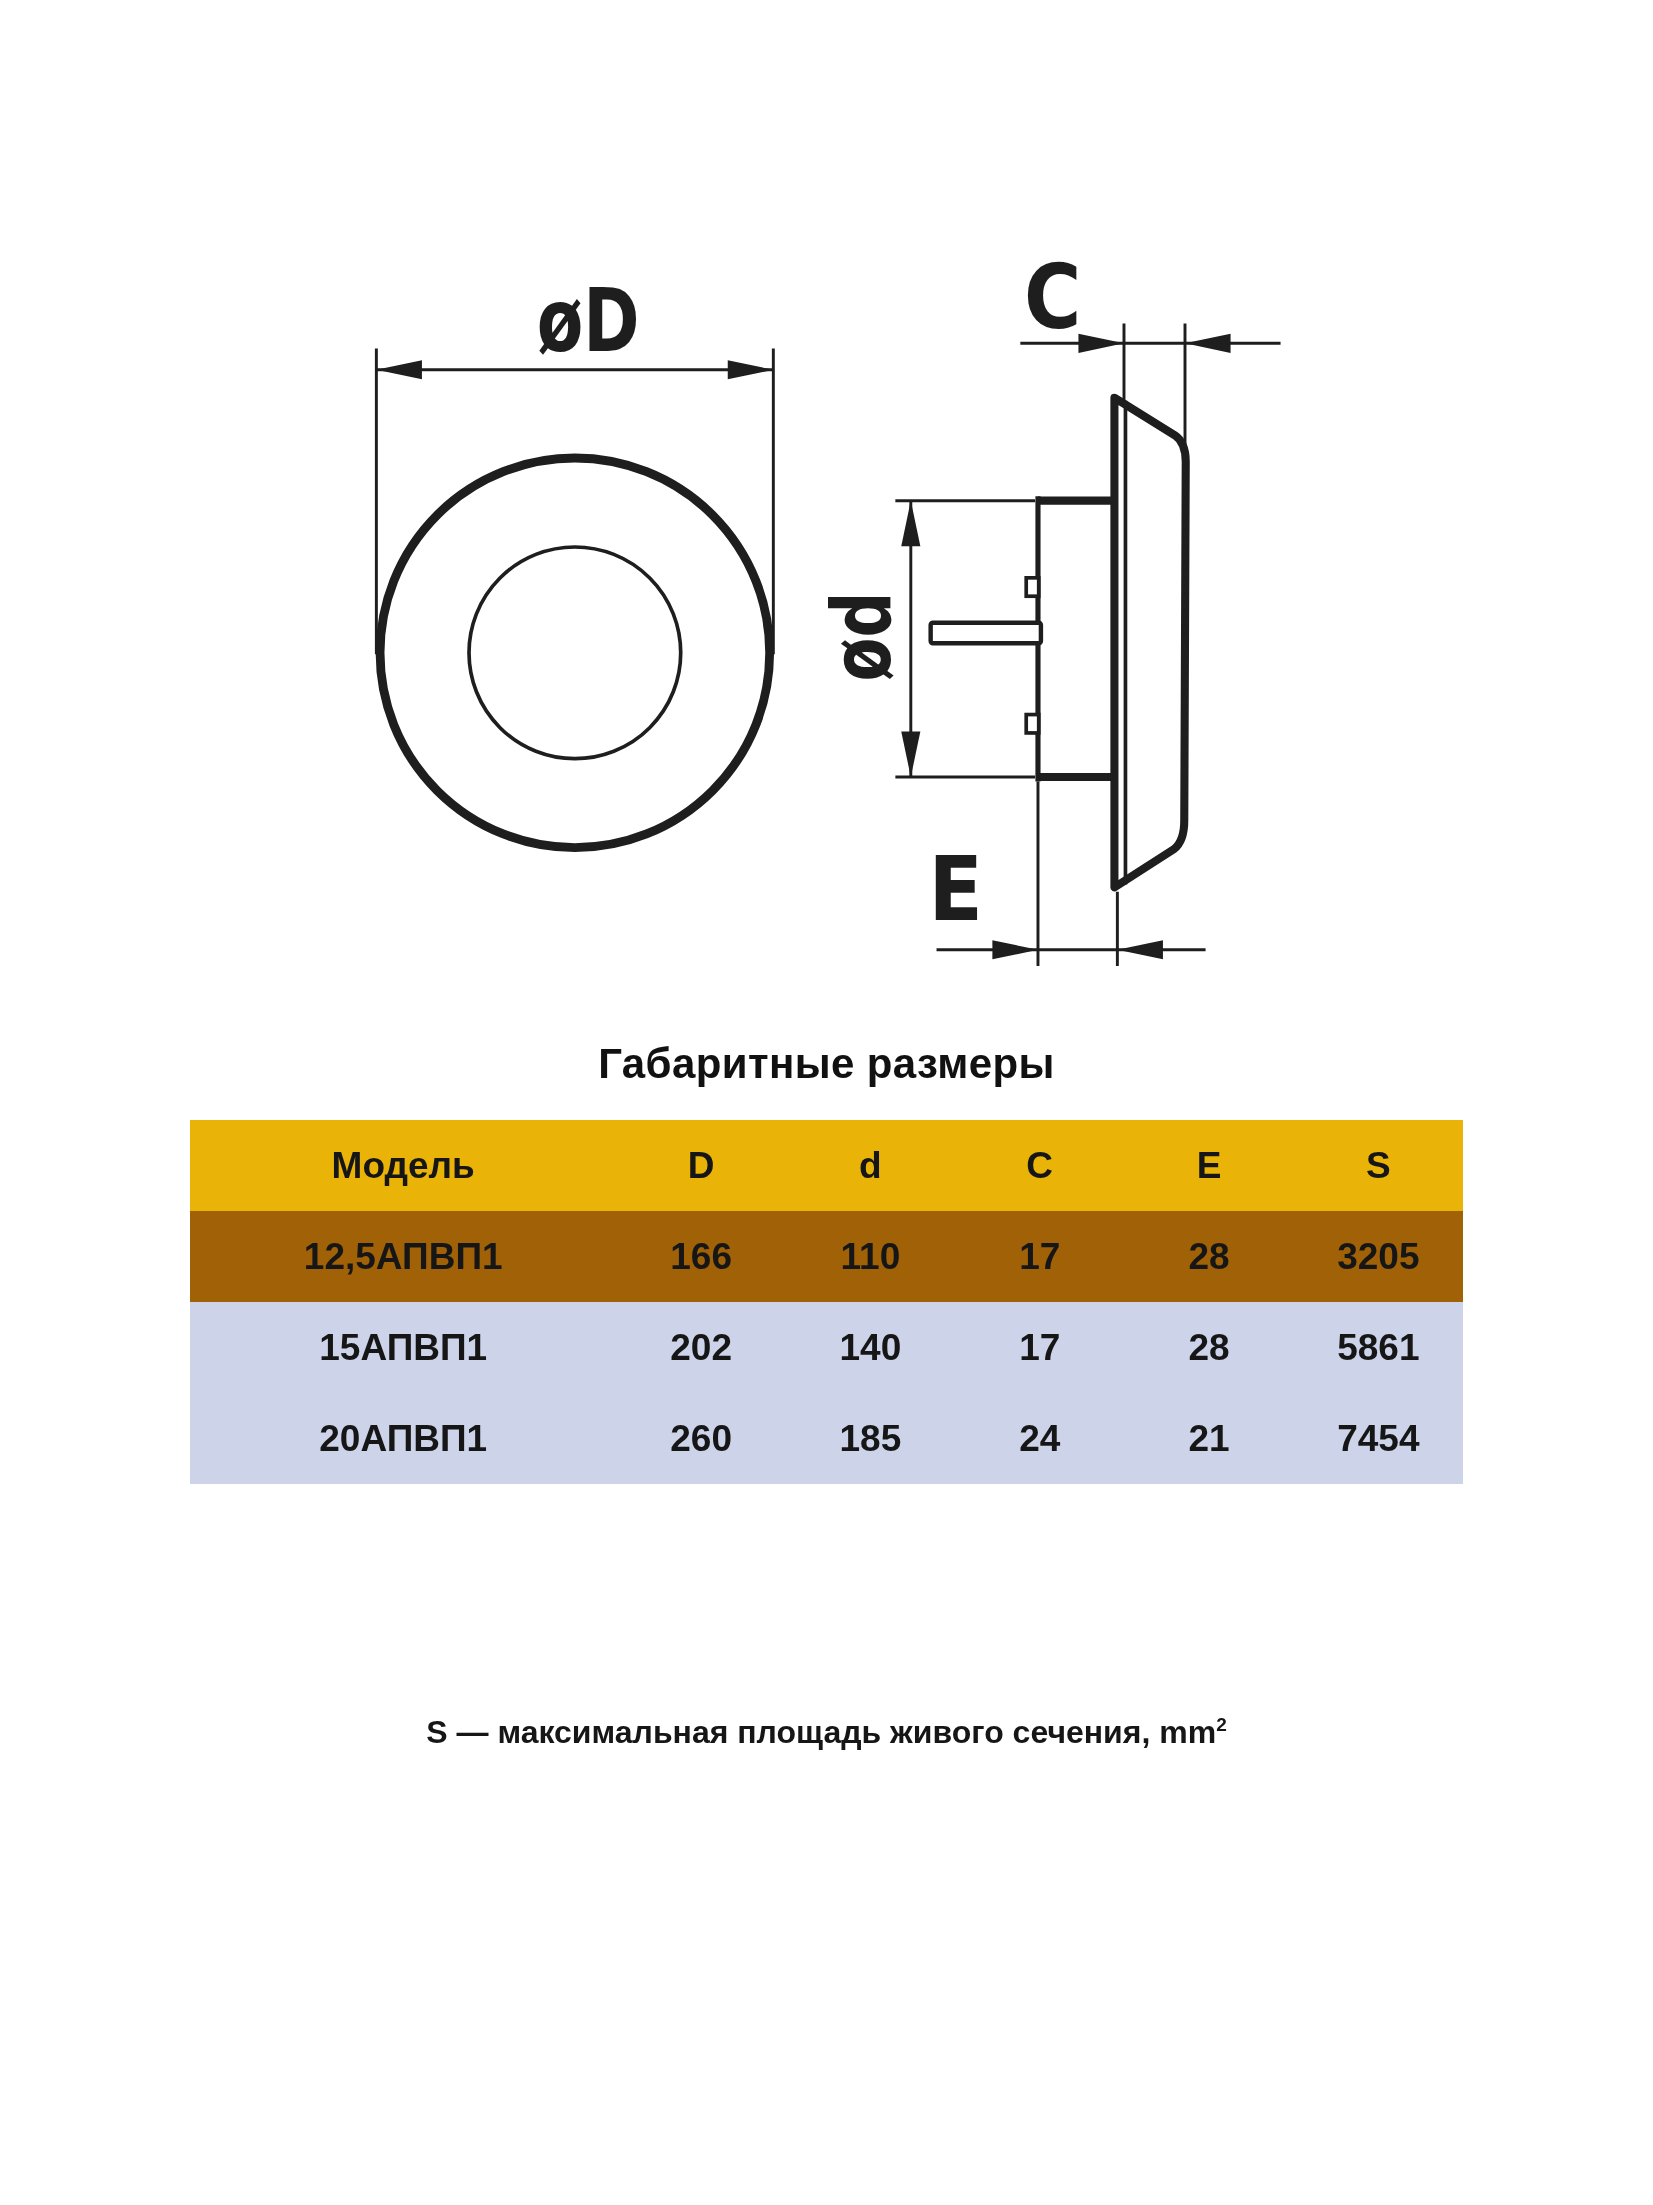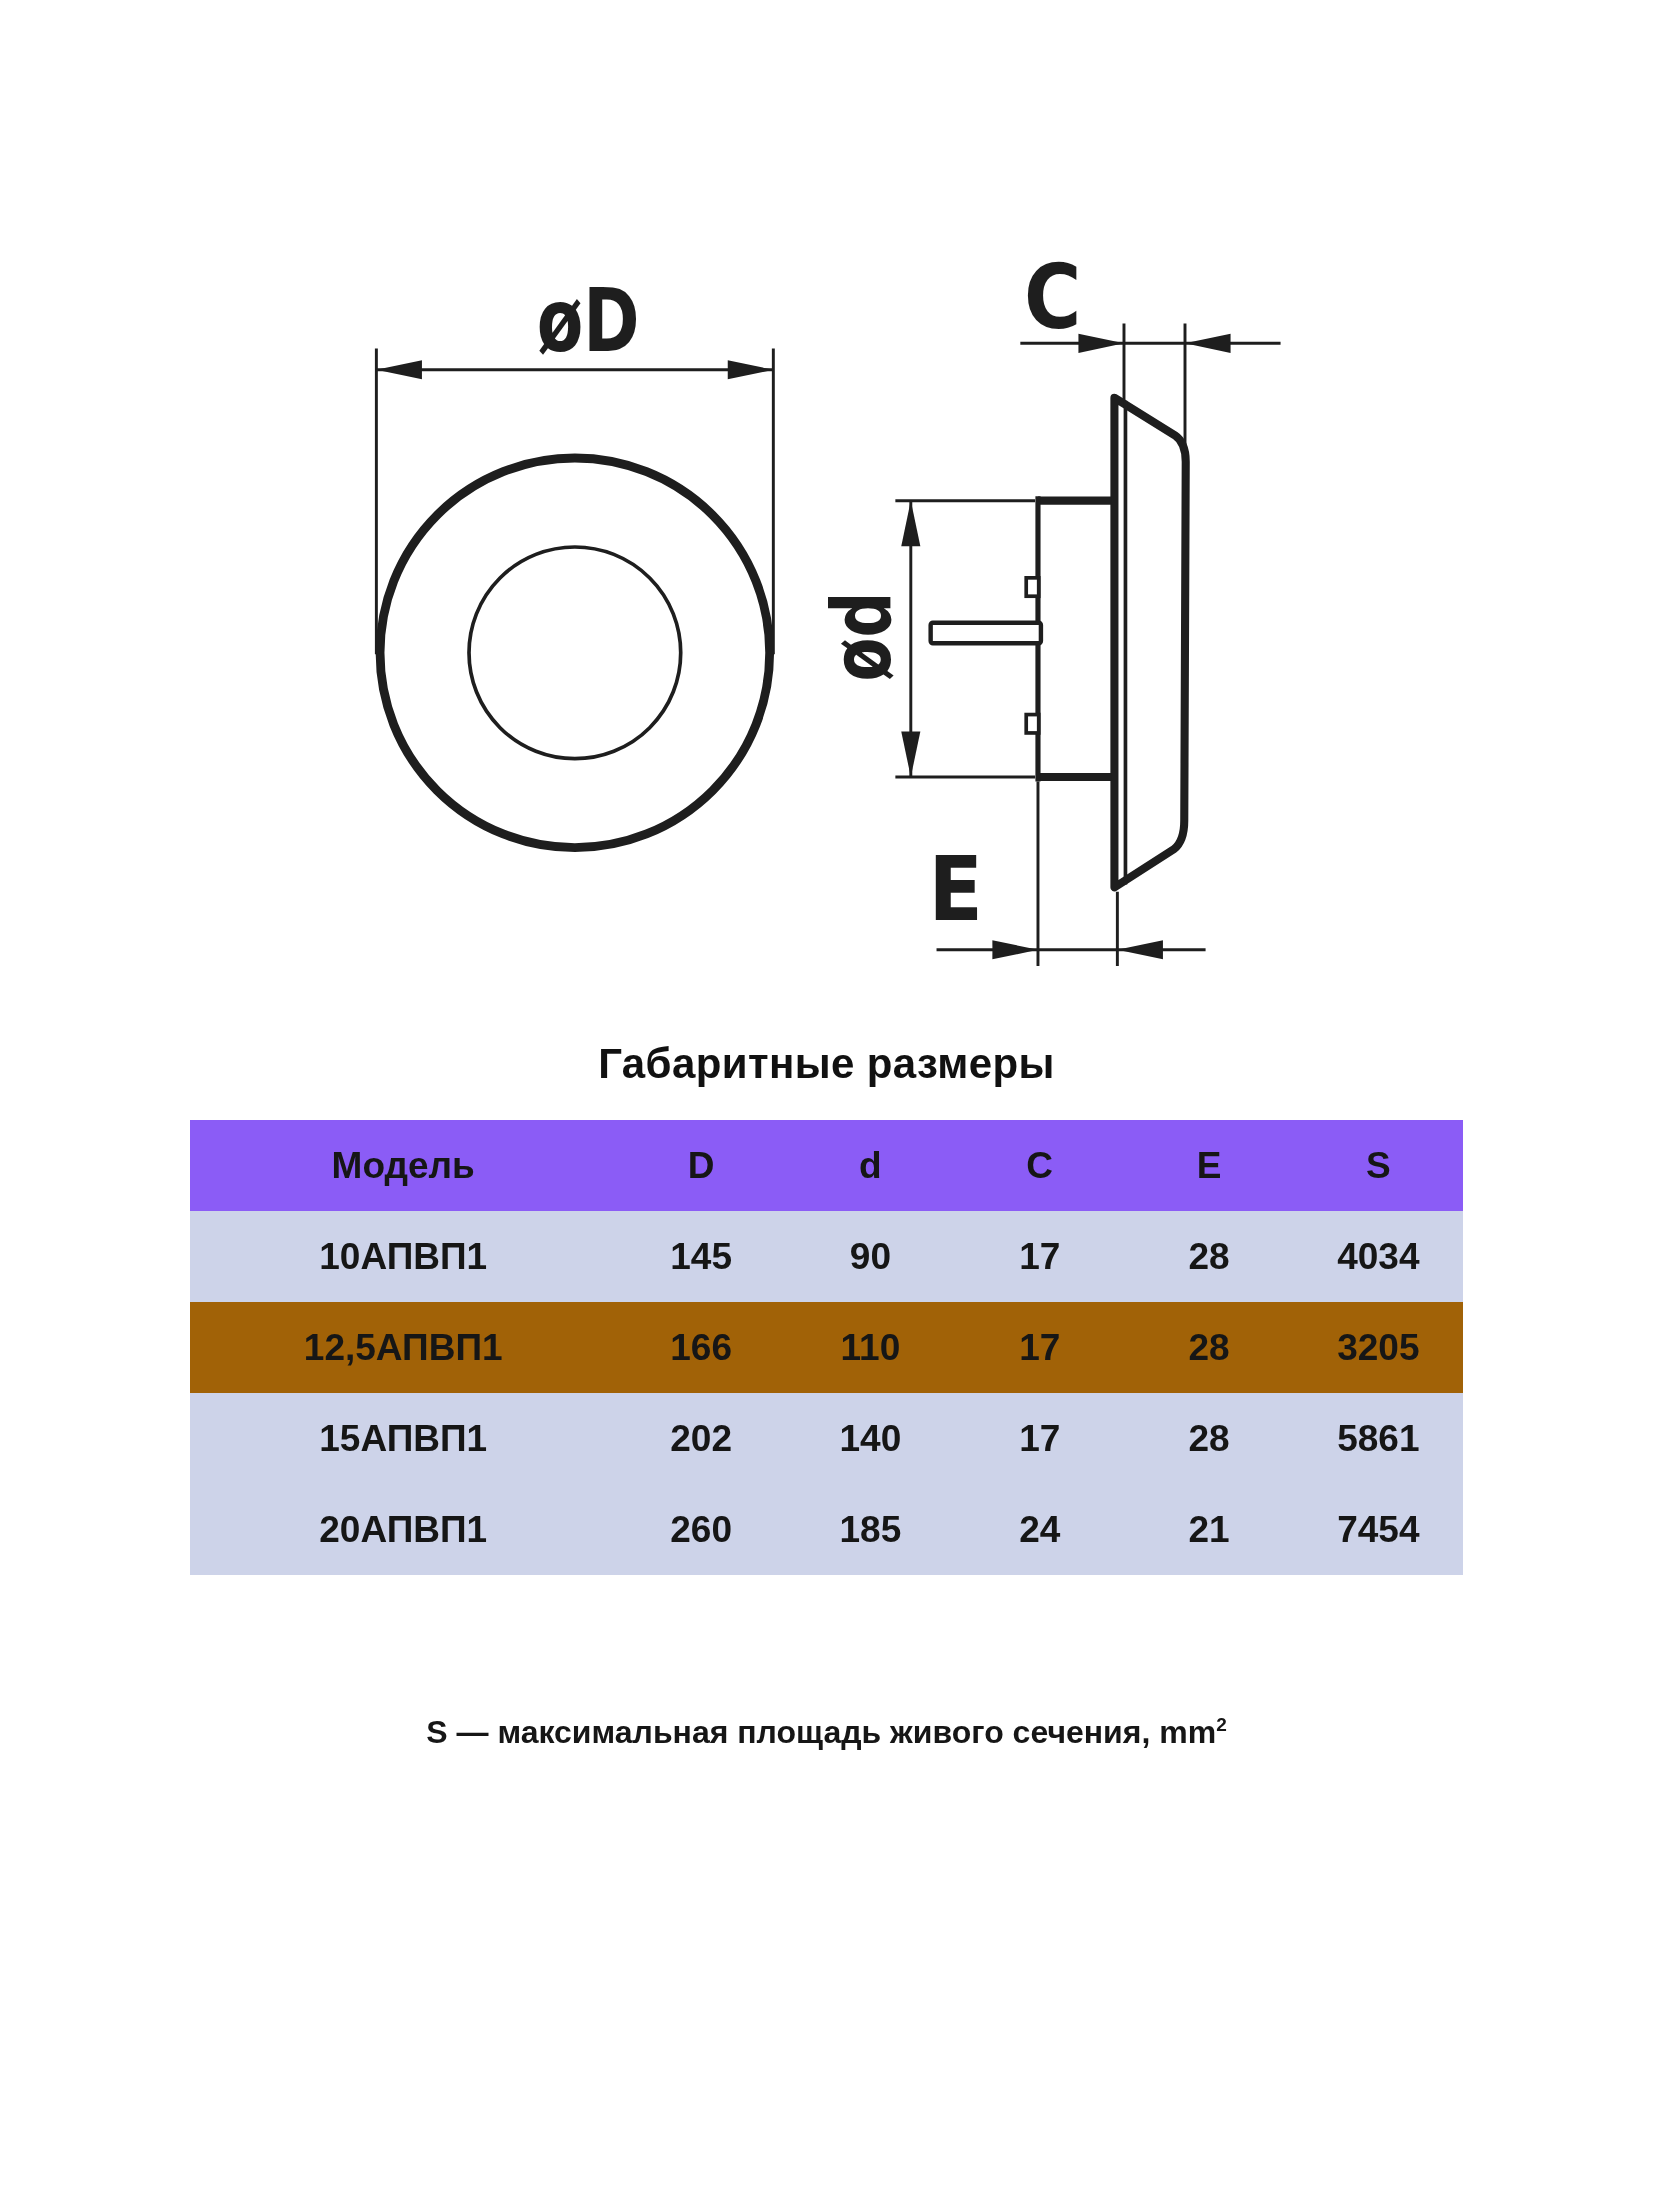--- a/index.html
+++ b/index.html
@@ -34,21 +34,21 @@
   }
   table.dims th, table.dims td{
     height:91px;
     padding:0;
     text-align:center;
     vertical-align:middle;
     font-size:37px;
     font-weight:700;
     color:#161616;
   }
-  table.dims thead th{background:#8b5cf6;}
+  table.dims thead th{background:#eab308;}
   table.dims tbody tr.alt td{background:#cdd3e9;}
   table.dims tbody tr.plain td{background:#a16207;}
   .footnote{
     position:absolute;
     top:1714px;left:190px;width:1273px;
     text-align:center;
     font-size:32px;font-weight:700;
     color:#161616;
   }
   .footnote sup{
@@ -131,28 +131,20 @@
     <tr>
       <th>Модель</th>
       <th>D</th>
       <th>d</th>
       <th>C</th>
       <th>E</th>
       <th>S</th>
     </tr>
   </thead>
   <tbody>
-    <tr class="alt">
-      <td>10АПВП1</td>
-      <td>145</td>
-      <td>90</td>
-      <td>17</td>
-      <td>28</td>
-      <td>4034</td>
-    </tr>
     <tr class="plain">
       <td>12,5АПВП1</td>
       <td>166</td>
       <td>110</td>
       <td>17</td>
       <td>28</td>
       <td>3205</td>
     </tr>
     <tr class="alt">
       <td>15АПВП1</td>

